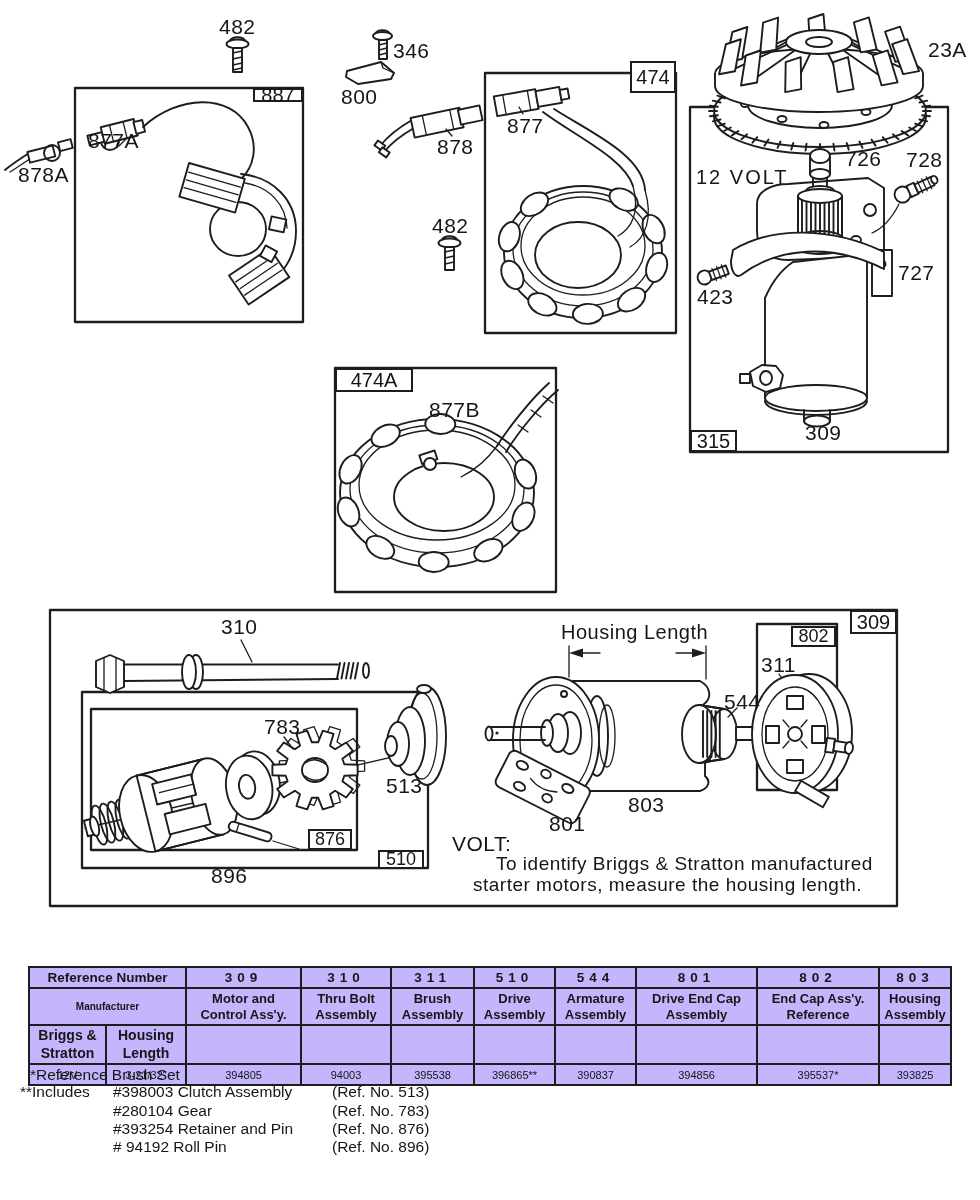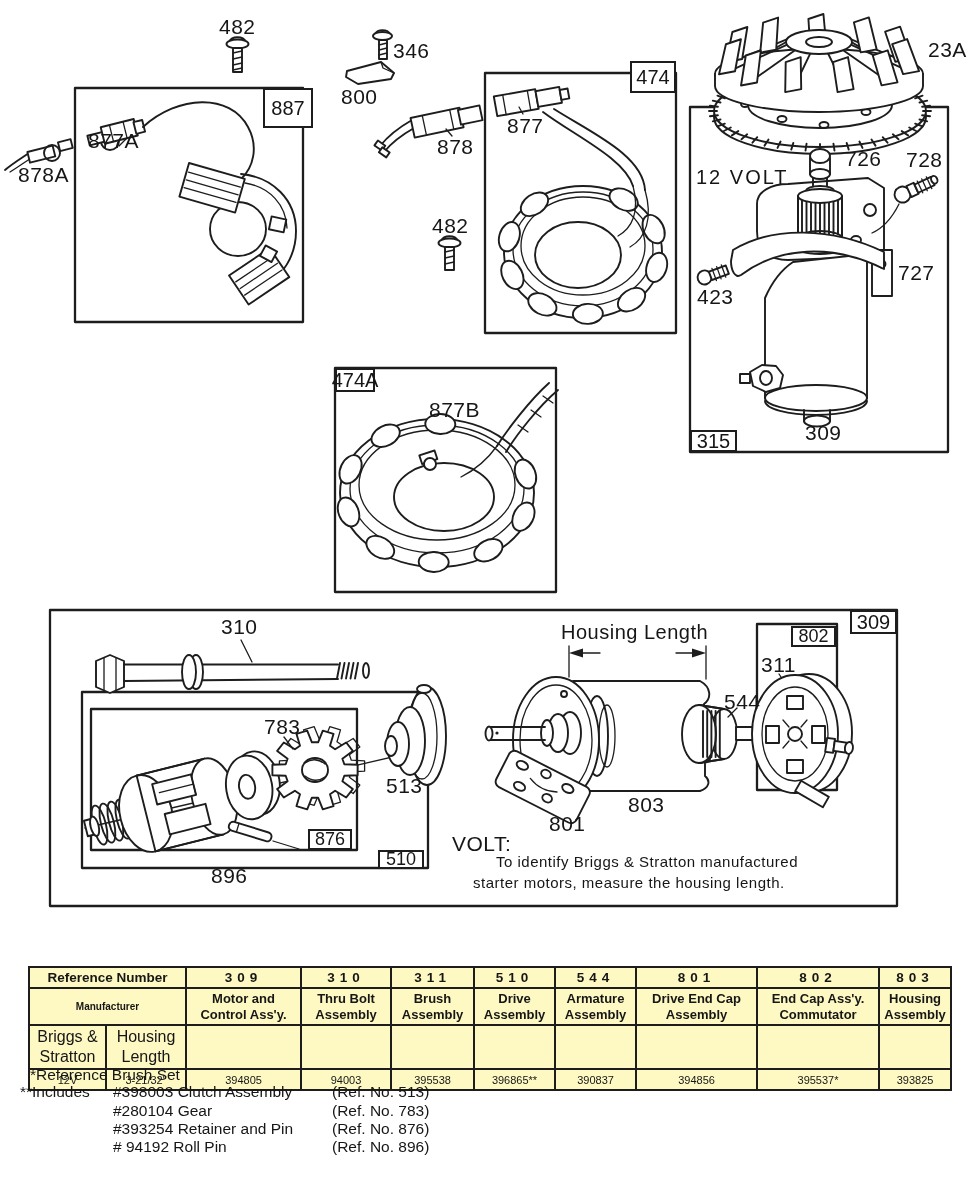--- a/index.html
+++ b/index.html
@@ -5,33 +5,33 @@
   html,body{margin:0;padding:0;background:#fff}
   .page{position:relative;width:980px;height:1200px;background:#fff;overflow:hidden;
         font-family:"Liberation Sans",sans-serif;color:#161616}
   #art{position:absolute;left:0;top:0}
   #art *{stroke:#1d1d1d;stroke-width:1.9;fill:none;stroke-linecap:round;stroke-linejoin:round}
   #art .f{fill:#ffffff}
   #art .thin{stroke-width:1.3}
   #art .bx rect{stroke-width:2.3}
   #art .blk{fill:#1d1d1d;stroke:none}
   .lbl{position:absolute;font-size:21px;line-height:1;white-space:nowrap;letter-spacing:.5px}
-  .sm{font-size:15px}
+  .sm{font-size:19px}
   .tag{position:absolute;border:2.3px solid #1d1d1d;background:#fff;display:flex;align-items:center;
        justify-content:center;font-size:20px;box-sizing:border-box;white-space:nowrap}
   .fn{position:absolute;font-size:15.5px;line-height:1;white-space:nowrap}
   table.parts{position:absolute;left:28px;top:966px;width:924px;border-collapse:collapse;
-              table-layout:fixed;background:#fef9c3}
+              table-layout:fixed;background:#c4b5fd}
   table.parts th,table.parts td{border:2px solid #1d1d1d;text-align:center;vertical-align:middle;
               padding:1px 2px;overflow:hidden}
   th.rn{font-size:13.5px;height:17px}
   th.ref{font-size:13.5px;letter-spacing:5px;height:17px}
   th.mfr{font-size:10px;vertical-align:bottom;padding-bottom:3px}
   th.nm{font-size:13px;white-space:pre-line;line-height:1.2;height:33px}
-  td.two{font-size:16px;white-space:pre-line;line-height:1.25;height:31px;font-weight:normal}
+  td.two{font-size:14px;white-space:pre-line;line-height:1.25;height:31px;font-weight:bold}
   td.emp{height:31px}
   td.val{font-size:11px;height:17px}
 </style>
 </head>
 <body>
 
 <div class="page">
 
 <svg id="art" width="980" height="960" viewBox="0 0 980 960">
 
@@ -476,24 +476,24 @@
 <div class="lbl" style="left:221px;top:616px">310</div>
 <div class="lbl" style="left:264px;top:716px">783</div>
 <div class="lbl" style="left:386px;top:775px">513</div>
 <div class="lbl" style="left:211px;top:865px">896</div>
 <div class="lbl" style="left:561px;top:622px;font-size:20px">Housing Length</div>
 <div class="lbl" style="left:724px;top:691px">544</div>
 <div class="lbl" style="left:549px;top:813px">801</div>
 <div class="lbl" style="left:628px;top:794px">803</div>
 <div class="lbl" style="left:761px;top:654px">311</div>
 
-<div class="tag" style="left:263px;top:88px;width:50px;height:40px">887</div>
+<div class="tag" style="left:253px;top:88px;width:50px;height:14px">887</div>
 <div class="tag" style="left:630px;top:61px;width:46px;height:32px">474</div>
 <div class="tag" style="left:690px;top:430px;width:47px;height:22px">315</div>
-<div class="tag" style="left:335px;top:368px;width:40px;height:24px">474A</div>
+<div class="tag" style="left:335px;top:368px;width:78px;height:24px">474A</div>
 <div class="tag" style="left:850px;top:610px;width:47px;height:24px">309</div>
 <div class="tag" style="left:378px;top:850px;width:46px;height:19px;font-size:18px">510</div>
 <div class="tag" style="left:308px;top:829px;width:44px;height:21px;font-size:18px">876</div>
 <div class="tag" style="left:791px;top:626px;width:45px;height:21px;font-size:18px">802</div>
 
 <div class="lbl" style="left:452px;top:833px">VOLT:</div>
 <div class="lbl sm" style="left:496px;top:854px">To identify Briggs &amp; Stratton manufactured</div>
 <div class="lbl sm" style="left:473px;top:875px">starter motors, measure the housing length.</div>
 
 <table class="parts">
@@ -529,21 +529,21 @@
 Assembly</th>
     <th class="nm">Brush
 Assembly</th>
     <th class="nm">Drive
 Assembly</th>
     <th class="nm">Armature
 Assembly</th>
     <th class="nm">Drive End Cap
 Assembly</th>
     <th class="nm">End Cap Ass'y.
-Commutator</th>
+Reference</th>
     <th class="nm">Housing
 Assembly</th>
   </tr>
   <tr>
     <td class="two">Briggs &amp;
 Stratton</td>
     <td class="two">Housing
 Length</td>
     <td class="emp"></td>
     <td class="emp"></td>

